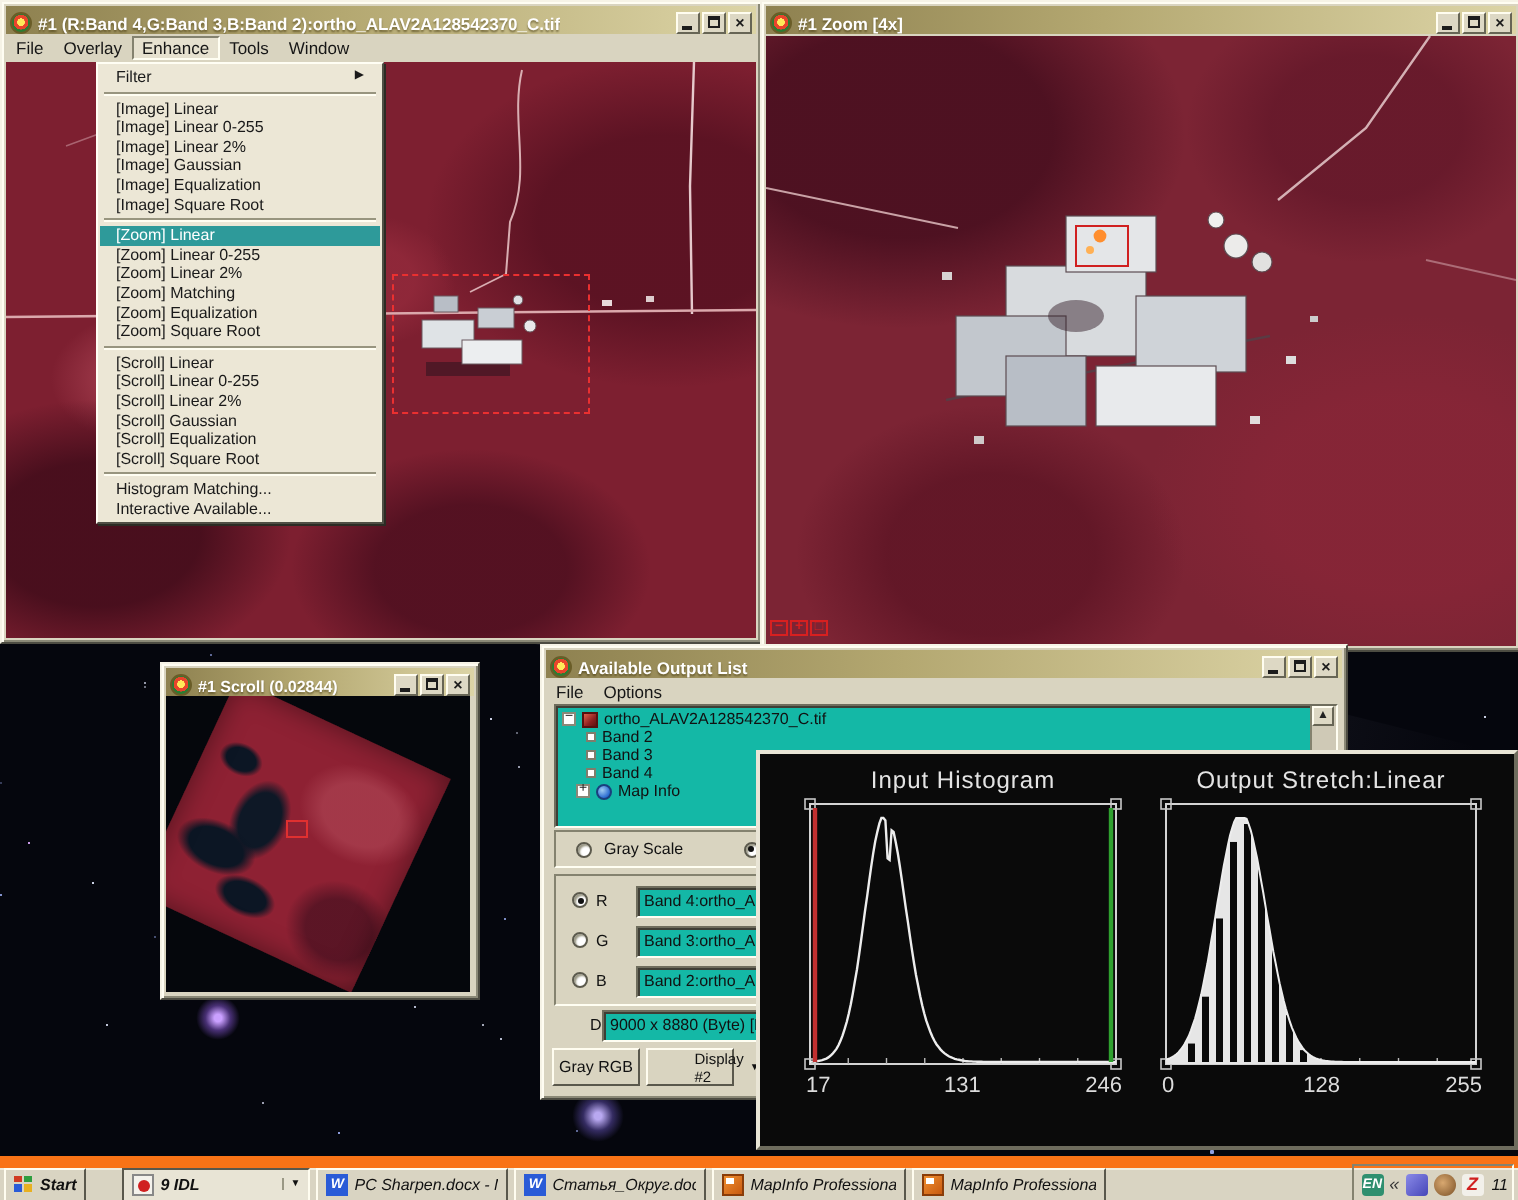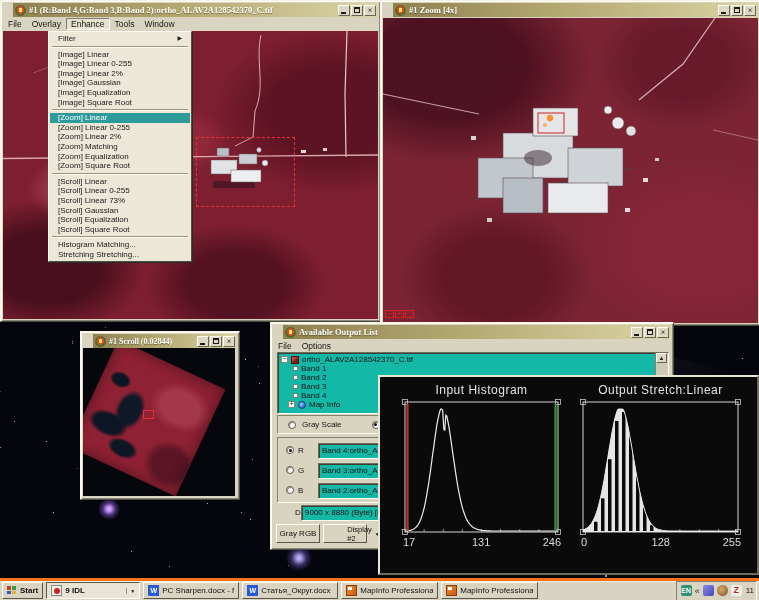--- a/index.html
+++ b/index.html
@@ -6,24 +6,24 @@
   #canvas{position:relative;width:759px;height:600px;overflow:hidden;
     background:#05060d;font-family:"Liberation Sans",sans-serif;
     -webkit-font-smoothing:antialiased;}
   
   .star{position:absolute;border-radius:50%;}
   .streak{position:absolute;pointer-events:none;}
   
   .win{position:absolute;background:#d9d4c0;
     border:1px solid;border-color:#f6f3e6 #4d4c42 #4d4c42 #f6f3e6;
     box-shadow:inset 1px 1px 0 #fffdf2, inset -1px -1px 0 #8b8977;}
-  .titlebar{height:14px;margin:2px 2px 0 12px;
+  .titlebar{height:14px;margin:2px 2px 0 2px;
     background:linear-gradient(90deg,#8e8150,#b4a871 45%,#dcd4a6);
-    display:flex;align-items:center;gap:3px;padding:0 2px;
-    color:#fff;font-weight:bold;font-size:8.5px;white-space:nowrap;overflow:hidden;font-family:Liberation Serif, serif;}
+    display:flex;align-items:flex-end;gap:3px;padding:0 2px;
+    color:#fff;font-weight:bold;font-size:8.5px;white-space:nowrap;overflow:hidden;}
   .title-text{text-shadow:0 1px 1px rgba(60,50,10,.55);overflow:hidden;text-overflow:clip;}
   .appicon{width:9px;height:9px;border-radius:50%;flex:0 0 auto;
     background:radial-gradient(circle at 50% 45%, #ffe95a 0 28%, #e8452c 29% 55%, #2c7d32 56% 80%, #1c4a7a 81%);
     border:1px solid #6a5d28;}
   .win-btns{margin-left:auto;display:flex;gap:1px;flex:0 0 auto;}
   .wbtn{width:12px;height:11px;background:#ddd8c4;position:relative;
     border:1px solid;border-color:#fffdf0 #676555 #676555 #fffdf0;box-sizing:border-box;}
   .g-min{position:absolute;left:2px;bottom:1px;width:5px;height:2px;background:#1c1c1c;}
   .g-max{position:absolute;left:2px;top:1px;width:6px;height:6px;
     border:1px solid #1c1c1c;border-top-width:2px;box-sizing:border-box;}
@@ -102,22 +102,22 @@
   .scrollbar{position:absolute;width:12px;background:#cfc9b6;
     border-left:1px solid #84826f;}
   .sb-btn{position:absolute;left:0;width:11px;height:10px;background:#ddd8c4;
     border:1px solid;border-color:#fffdf0 #676555 #676555 #fffdf0;box-sizing:border-box;
     font-size:6px;text-align:center;line-height:9px;color:#222;}
   
   #hist-panel{position:absolute;left:378px;top:375px;width:381px;height:200px;z-index:40;
     background:#0a0a0a;border:2px solid;border-color:#e9e5d6 #6e6c5d #6e6c5d #e9e5d6;box-sizing:border-box;}
   
   #taskbar{position:absolute;left:0;top:578px;width:759px;height:22px;z-index:50;
-    background:#d9d4c2;border-top:3px solid #f97316;box-shadow:inset 0 1px 0 #efecdd;
-    display:flex;align-items:center;gap:3px;padding:0 2px;box-sizing:border-box;font-size:8px;color:#111;}
+    background:#d9d4c2;border-top:6px solid #f97316;box-shadow:inset 0 1px 0 #efecdd;
+    display:flex;align-items:center;gap:18px;padding:0 2px;box-sizing:border-box;font-size:8px;color:#111;font-style:italic;}
   .tbtn{height:17px;background:#d9d4c2;flex:0 0 auto;
     border:1px solid;border-color:#fffdf0 #5a584c #5a584c #fffdf0;
     display:flex;align-items:center;gap:3px;padding:0 4px;box-sizing:border-box;
     white-space:nowrap;overflow:hidden;}
   .tbtn.pressed{border-color:#5a584c #fffdf0 #fffdf0 #5a584c;background:#e8e4d5;}
   .winflag{width:10px;height:9px;display:grid;grid-template-columns:4px 4px;grid-template-rows:3.5px 3.5px;gap:1px;flex:0 0 auto;}
   .winflag i{display:block;}
   .ticon{width:11px;height:11px;flex:0 0 auto;box-sizing:border-box;position:relative;
     font-size:7px;font-weight:bold;color:#fff;text-align:center;line-height:11px;}
   .tray{margin-left:auto;height:18px;display:flex;align-items:center;gap:3px;
@@ -371,37 +371,37 @@
         <span>[Zoom] Square Root</span>
       </div>
       <div class="msep"></div>
       <div class="mitem">
         <span>[Scroll] Linear</span>
       </div>
       <div class="mitem">
         <span>[Scroll] Linear 0-255</span>
       </div>
       <div class="mitem">
-        <span>[Scroll] Linear 73%</span>
+        <span>[Scroll] Linear 2%</span>
       </div>
       <div class="mitem">
         <span>[Scroll] Gaussian</span>
       </div>
       <div class="mitem">
         <span>[Scroll] Equalization</span>
       </div>
       <div class="mitem">
         <span>[Scroll] Square Root</span>
       </div>
       <div class="msep"></div>
       <div class="mitem">
         <span>Histogram Matching...</span>
       </div>
       <div class="mitem">
-        <span>Stretching Stretching...</span>
+        <span>Interactive Available...</span>
       </div>
     </div>
 
   <div class="win" id="win-zoom" style="left:380px;top:0;width:379px;height:324px;z-index:10;">
     <div class="titlebar">
       <span class="appicon"></span>
       <span class="title-text">#1 Zoom [4x]</span>
       <span class="win-btns">
           <span class="wbtn">
             <span class="g-min"></span>
@@ -487,24 +487,20 @@
         <div class="mb-item">File</div>
         <div class="mb-item">Options</div>
       </div>
 
     <div class="white-sunken" style="left:6px;top:29px;width:390px;height:60px;">
       <div id="bands-tree" style="padding-top:2px;">
           <div class="tree-row">
             <span class="expander">−</span>
             <span class="cube"></span>
             <span class="small-label">ortho_ALAV2A128542370_C.tif</span>
-          </div>
-          <div class="tree-row">
-            <span class="bullet"></span>
-            <span class="small-label">Band 1</span>
           </div>
           <div class="tree-row">
             <span class="bullet"></span>
             <span class="small-label">Band 2</span>
           </div>
           <div class="tree-row">
             <span class="bullet"></span>
             <span class="small-label">Band 3</span>
           </div>
           <div class="tree-row">

